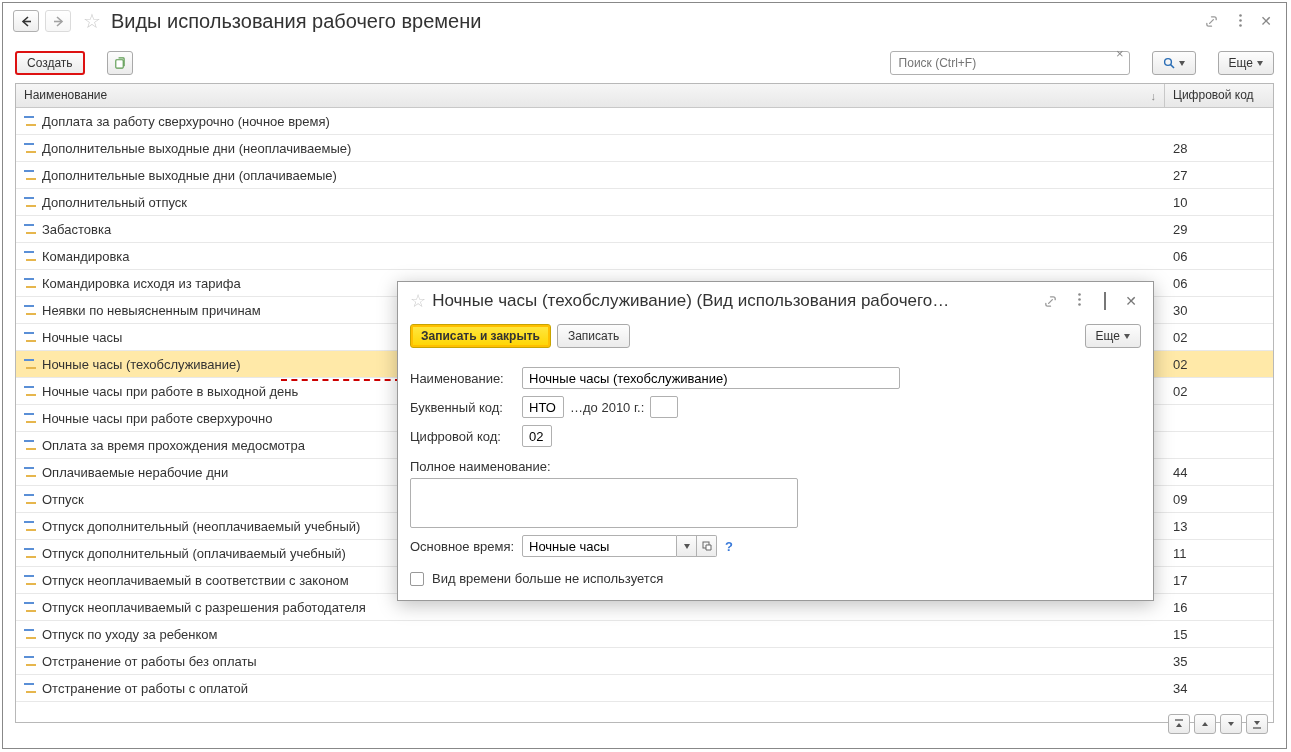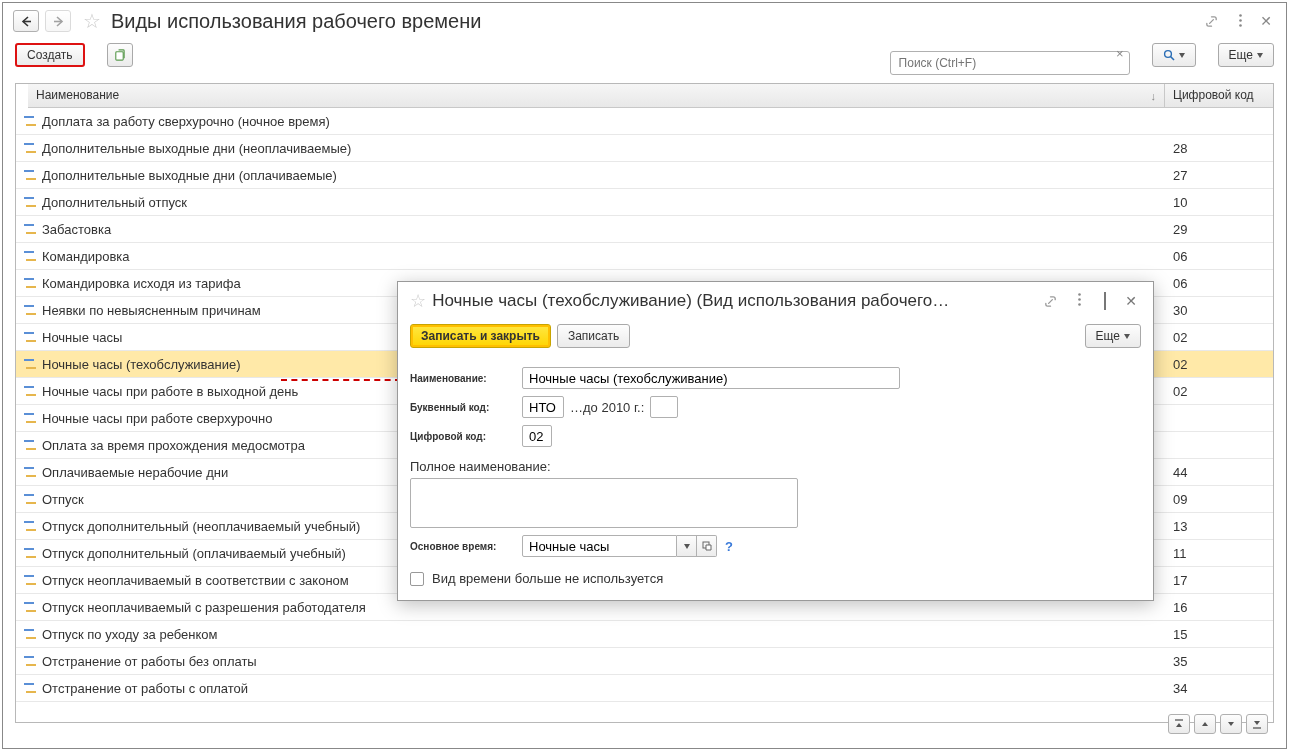--- a/index.html
+++ b/index.html
@@ -8,34 +8,34 @@
 
 .titlebar { display: flex; align-items: center; padding: 6px 10px; gap: 6px; }
 .titlebar .nav-btn { width: 26px; height: 22px; border: 1px solid #b0b0b0; background: linear-gradient(#fff,#eee); border-radius: 3px; display: flex; align-items: center; justify-content: center; cursor: pointer; }
 .titlebar .nav-btn.disabled { opacity: 0.45; cursor: default; }
 .titlebar .star { color: #ccc; font-size: 20px; margin: 0 4px 0 6px; }
 .titlebar h1 { font-size: 20px; font-weight: normal; flex: 1; }
 .titlebar .win-icon { width: 20px; text-align: center; font-size: 15px; color: #888; cursor: pointer; }
 .win-icon.close { font-size: 14px; }
 .link-icon svg { width: 15px; height: 15px; display:block; }
 
-.toolbar { display: flex; align-items: flex-start; padding: 4px 12px; gap: 22px; }
+.toolbar { display: flex; align-items: flex-end; padding: 4px 12px; gap: 22px; }
 .btn { height: 24px; padding: 0 10px; border: 1px solid #a9a9a9; background: linear-gradient(#fdfdfd,#ebebeb); border-radius: 3px; display: inline-flex; align-items: center; cursor: pointer; font-size: 12px; }
 .btn.icon-only { width: 26px; padding: 0; justify-content: center; }
 .btn.primary-red { border: 2.5px solid #d11; font-weight: normal; }
 .btn.more .caret { margin-left: 4px; }
 .toolbar-spacer { flex: 1; }
 .search-wrap { position: relative; width: 240px; }
 .search-input { width: 100%; height: 24px; padding: 0 22px 0 8px; border: 1px solid #b0b0b0; border-radius: 3px; font-size: 12px; color: #888; margin-top: 8px; }
 .search-clear { position: absolute; right: 6px; top: 3px; color: #888; cursor: pointer; font-size: 13px; }
 .btn.search-btn { }
 .caret { display: inline-block; width: 0; height: 0; border-left: 3px solid transparent; border-right: 3px solid transparent; border-top: 5px solid #555; vertical-align: middle; }
 
 .grid { border: 1px solid #b8b8b8; margin: 4px 12px; height: 640px; position: relative; }
-.grid-header { display: flex; background: linear-gradient(#f6f6f6,#e8e8e8); border-bottom: 1px solid #c8c8c8; height: 24px; font-size: 12px; color: #333; margin-left: 12px; }
+.grid-header { display: flex; background: linear-gradient(#f6f6f6,#e8e8e8); border-bottom: 1px solid #c8c8c8; height: 24px; font-size: 12px; color: #333; }
 .grid-col1 { flex: 1; padding: 4px 8px; border-right: 1px solid #c8c8c8; position: relative; }
 .grid-col2 { width: 108px; padding: 4px 8px; }
 .sort-arrow { position: absolute; right: 8px; top: 6px; color: #888; font-size: 11px; }
 .grid-body { overflow-y: auto; height: 615px; }
 .row { display: flex; border-bottom: 1px solid #e8e8e8; height: 27px; align-items: center; font-size: 13px; }
 .row.selected { background: #ffe9a8; }
 .row .c1 { flex: 1; padding: 0 8px; display: flex; align-items: center; gap: 6px; }
 .row .c2 { width: 108px; padding: 0 8px; text-align: left; }
 .row-icon { width: 12px; height: 10px; display: inline-block; position: relative; }
 .row-icon::before { content: ""; position: absolute; top: 0; left: 0; width: 10px; height: 2px; background: #5a8fd6; }
@@ -47,21 +47,21 @@
 
 .dialog { position: absolute; top: 278px; left: 394px; width: 757px; background: #fff; border: 1px solid #999; box-shadow: 0 4px 18px rgba(0,0,0,0.25); z-index: 10; }
 .dlg-title { display: flex; align-items: center; padding: 8px 12px; gap: 6px; }
 .dlg-title .star { color: #ccc; font-size: 18px; }
 .dlg-title h2 { font-size: 17px; font-weight: normal; flex: 1; white-space: nowrap; overflow: hidden; text-overflow: ellipsis; }
 .dlg-title .win-icon { width: 20px; text-align: center; color: #777; cursor: pointer; font-size: 14px; }
 .dlg-toolbar { display: flex; align-items: center; padding: 4px 12px 8px; gap: 6px; }
 .btn.yellow { background: linear-gradient(#ffe843,#ffd400); border: 1px solid #c8a400; font-weight: bold; box-shadow: 0 0 0 2px #ffbf00 inset; }
 .dlg-body { padding: 4px 12px 14px; }
 .form-row { display: flex; align-items: center; margin: 7px 0; }
-.form-label { width: 112px; font-size: 10px; font-weight: bold; }
+.form-label { width: 112px; font-size: 13px; }
 .form-input { border: 1px solid #b0b0b0; height: 22px; padding: 0 6px; font-size: 13px; border-radius: 2px; }
 .inp-name { width: 378px; }
 .inp-alpha { width: 42px; }
 .inp-old { width: 28px; }
 .inp-num { width: 30px; }
 .mid-text { margin: 0 6px; font-size: 13px; color: #333; }
 .full-label { display: block; margin: 12px 0 4px; }
 .textarea-box { border: 1px solid #b0b0b0; width: 388px; height: 50px; border-radius: 2px; }
 .combo-wrap { position: relative; display: inline-flex; }
 .combo-input { width: 155px; border: 1px solid #b0b0b0; height: 22px; padding: 0 6px; font-size: 13px; border-radius: 2px 0 0 2px; }

